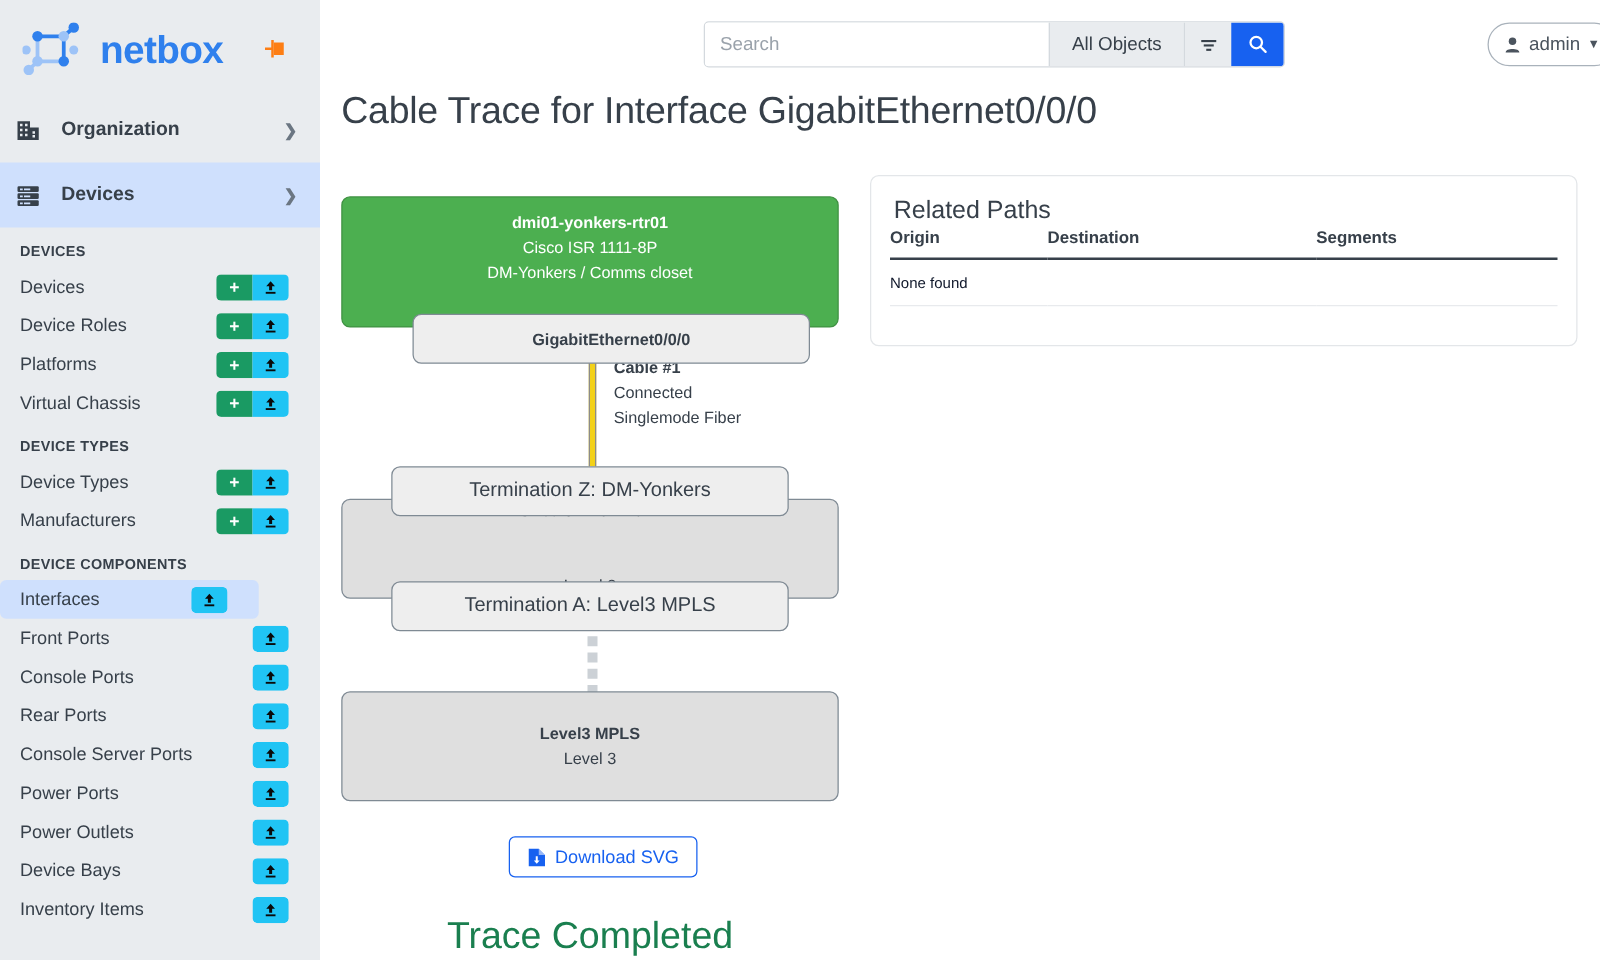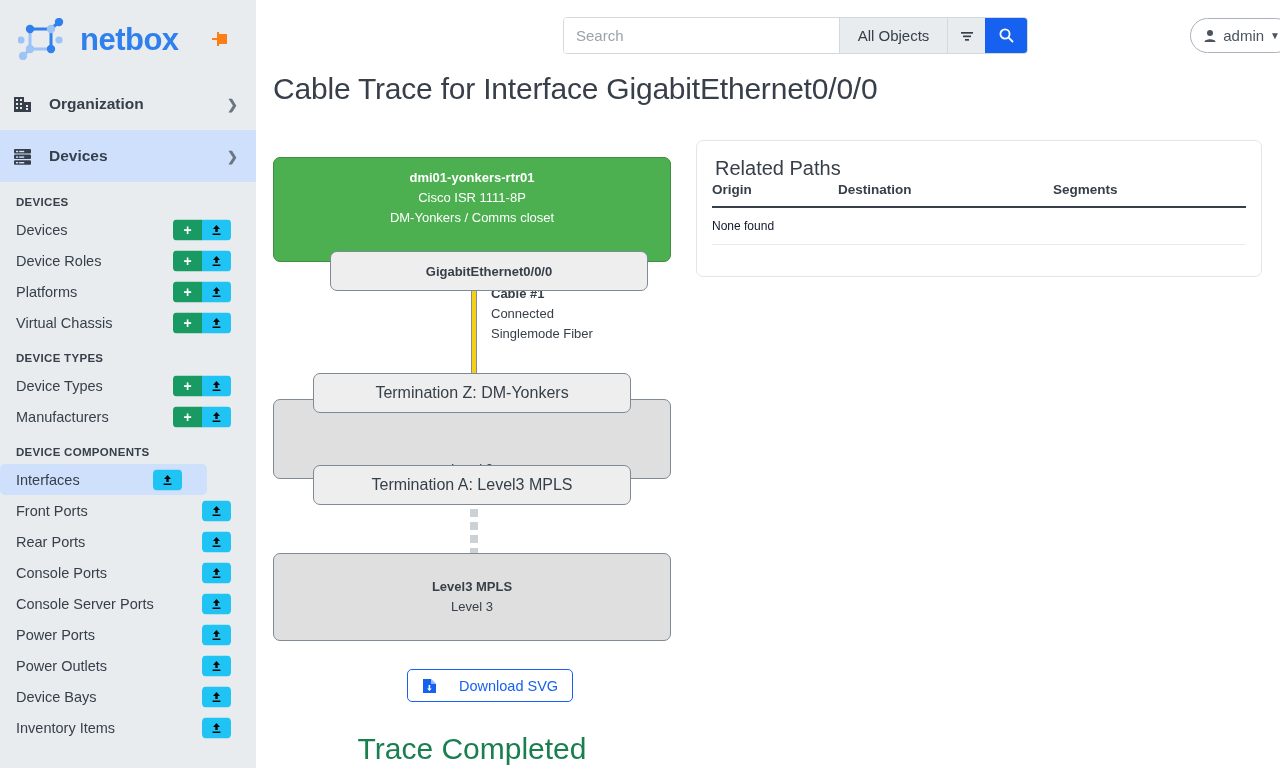--- a/index.html
+++ b/index.html
@@ -199,21 +199,21 @@
   #dotted { height: 48px; position: relative; }
   .dot {
     position: absolute; left: 197px;
     width: 8px; height: 8px; background: #ccd1d6;
   }
   #dl-btn {
     position: absolute; left: 134px; top: 0;
     height: 33px; padding: 0 14px;
     border: 1px solid #1761f0; border-radius: 5px;
     background: #fff; color: #1761f0;
-    display:flex; align-items:center; gap: 22px;
+    display:flex; align-items:center; gap: 7px;
     font-size: 14.5px; cursor: pointer;
   }
   #trace-status {
     position: absolute; left: 0; top: 0; width: 398px;
     text-align:center; font-size: 30px; color: #1a7f4f; font-weight: 400;
   }
 
   
   #related-card {
     position: absolute; left: 440px; top: 70px;
@@ -396,32 +396,32 @@
         <div class="btn-group">
           <div class="btn-import solo">
             <svg width="13" height="13" viewBox="0 0 13 13">
               <path d="M6.5 1.5 L10 5.5 H7.7 V8.6 H5.3 V5.5 H3 Z" fill="#0a0a0a"></path>
               <rect x="2.6" y="10" width="7.8" height="1.5" fill="#0a0a0a"></rect>
             </svg>
           </div>
         </div>
       </div>
       <div class="nav-item">
+        <span class="ni-label">Console Ports</span>
+        <div class="btn-group">
+          <div class="btn-import solo">
+            <svg width="13" height="13" viewBox="0 0 13 13">
+              <path d="M6.5 1.5 L10 5.5 H7.7 V8.6 H5.3 V5.5 H3 Z" fill="#0a0a0a"></path>
+              <rect x="2.6" y="10" width="7.8" height="1.5" fill="#0a0a0a"></rect>
+            </svg>
+          </div>
+        </div>
+      </div>
+      <div class="nav-item">
         <span class="ni-label">Rear Ports</span>
-        <div class="btn-group">
-          <div class="btn-import solo">
-            <svg width="13" height="13" viewBox="0 0 13 13">
-              <path d="M6.5 1.5 L10 5.5 H7.7 V8.6 H5.3 V5.5 H3 Z" fill="#0a0a0a"></path>
-              <rect x="2.6" y="10" width="7.8" height="1.5" fill="#0a0a0a"></rect>
-            </svg>
-          </div>
-        </div>
-      </div>
-      <div class="nav-item">
-        <span class="ni-label">Console Ports</span>
         <div class="btn-group">
           <div class="btn-import solo">
             <svg width="13" height="13" viewBox="0 0 13 13">
               <path d="M6.5 1.5 L10 5.5 H7.7 V8.6 H5.3 V5.5 H3 Z" fill="#0a0a0a"></path>
               <rect x="2.6" y="10" width="7.8" height="1.5" fill="#0a0a0a"></rect>
             </svg>
           </div>
         </div>
       </div>
       <div class="nav-item">

